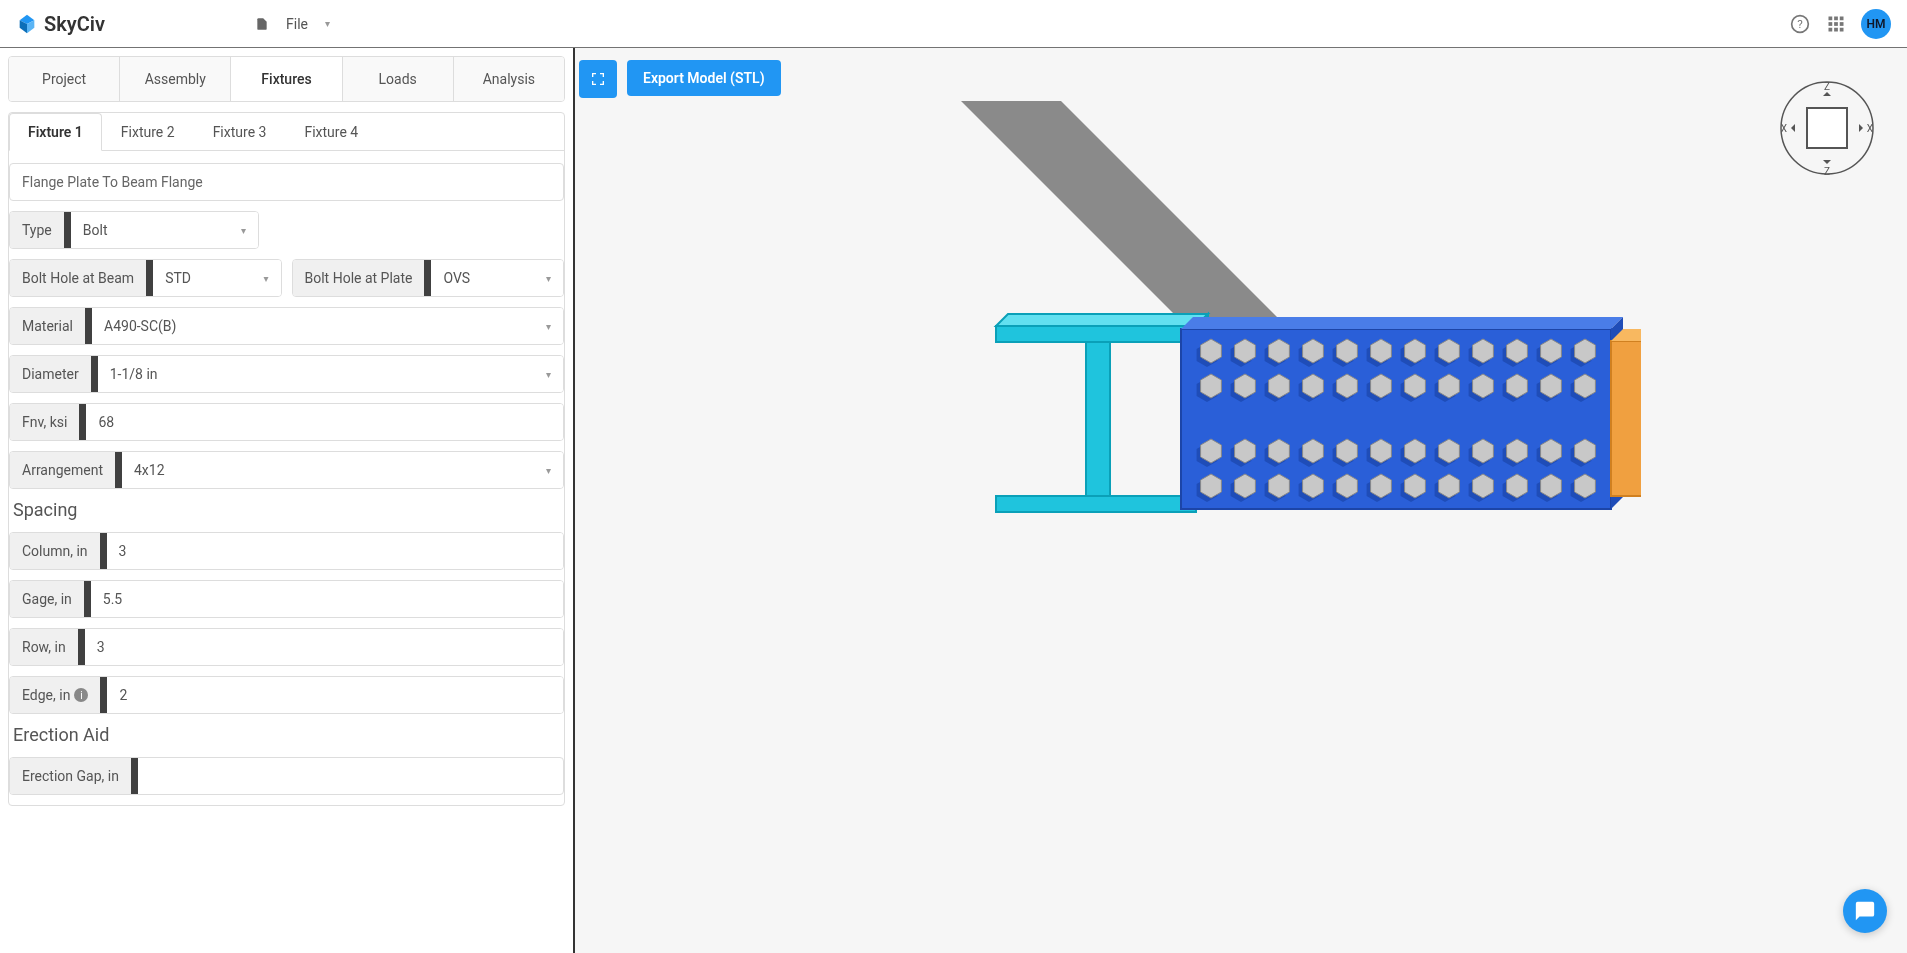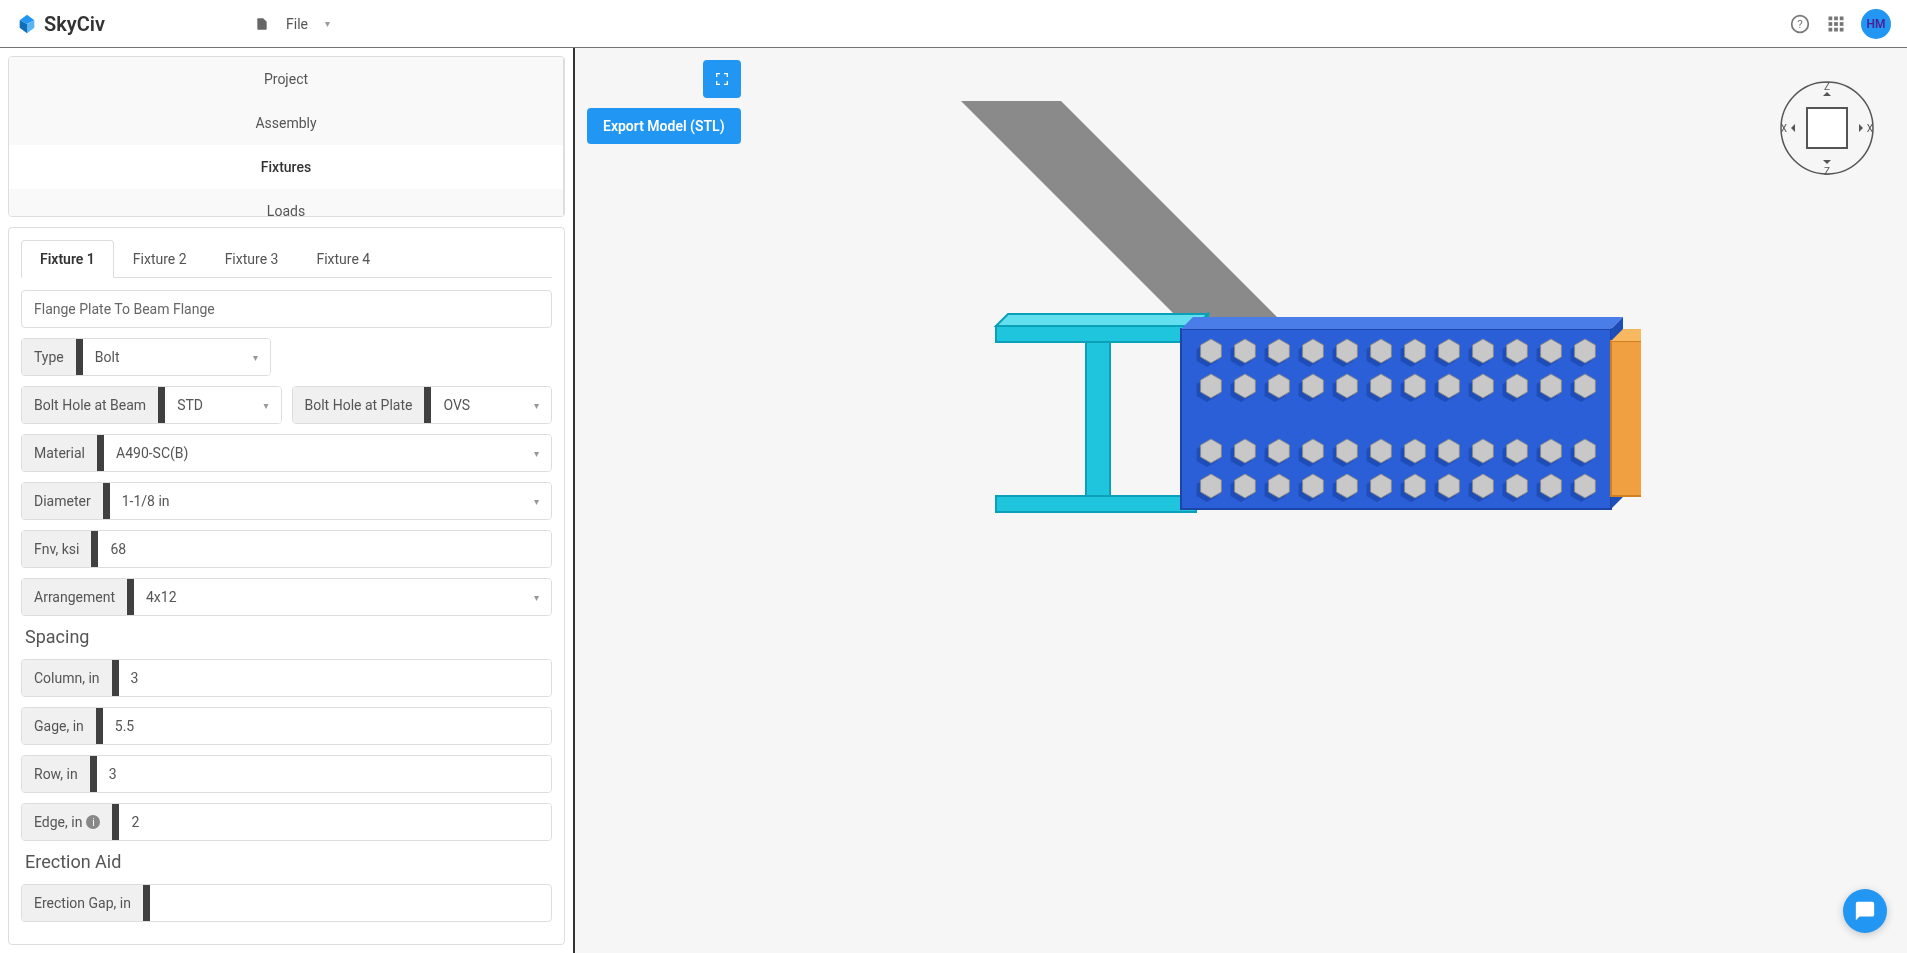--- a/index.html
+++ b/index.html
@@ -5,49 +5,49 @@
 * { box-sizing: border-box; margin: 0; padding: 0; font-family: -apple-system, BlinkMacSystemFont, "Segoe UI", Roboto, sans-serif; }
 body { background: #fff; overflow: hidden; }
 
 .topbar { height: 48px; border-bottom: 1px solid #737373; display: flex; align-items: center; padding: 0 16px; justify-content: space-between; }
 .topbar-left { display: flex; align-items: center; gap: 150px; }
 .logo { display: flex; align-items: center; font-size: 20px; font-weight: 600; color: #333; }
 .logo-icon { width: 22px; height: 22px; margin-right: 6px; }
 .file-menu { display: flex; align-items: center; gap: 17px; font-size: 14px; color: #555; cursor: pointer; }
 .topbar-right { display: flex; align-items: center; gap: 14px; }
 .top-icon { width: 22px; height: 22px; display: flex; align-items: center; justify-content: center; color: #777; cursor: pointer; }
-.avatar { width: 30px; height: 30px; border-radius: 50%; background: #2196f3; color: #4c1d95; font-size: 12px; font-weight: 600; display: flex; align-items: center; justify-content: center; cursor: pointer; }
+.avatar { width: 30px; height: 30px; border-radius: 50%; background: #2196f3; color: #0f172a; font-size: 12px; font-weight: 600; display: flex; align-items: center; justify-content: center; cursor: pointer; }
 
 .main { display: flex; height: calc(100vh - 48px); }
 
 .left-panel { width: 575px; border-right: 2px solid #333; display: flex; flex-direction: column; overflow-y: auto; padding: 8px; }
-.main-tabs { display: flex; border: 1px solid #ddd; border-radius: 4px; overflow: hidden; margin-bottom: 10px; flex-direction: column; }
+.main-tabs { display: flex; border: 1px solid #ddd; border-radius: 4px; overflow: hidden; margin-bottom: 10px; }
 .main-tab { flex: 1; padding: 14px 10px; text-align: center; font-size: 14px; color: #555; cursor: pointer; border-right: 1px solid #ddd; background: #fff; }
 .main-tab:last-child { border-right: none; }
 .main-tab.active { background: #fff; font-weight: 500; color: #333; }
 .main-tab:not(.active) { background: #f9f9f9; }
 
-.card { border: 1px solid #ddd; border-radius: 4px; padding: 12px; background: #fff; }
+.card { border: 1px solid #ddd; border-radius: 4px; background: #fff; }
 .sub-tabs { display: flex; margin-bottom: 12px; border-bottom: 1px solid #ddd; }
 .sub-tab { padding: 10px 18px; font-size: 14px; color: #555; cursor: pointer; border: 1px solid transparent; border-bottom: none; margin-bottom: -1px; }
 .sub-tab.active { border-color: #ddd; border-bottom: 1px solid #fff; border-radius: 4px 4px 0 0; font-weight: 600; color: #333; background: #fff; }
 
 .full-input { width: 100%; padding: 10px 12px; border: 1px solid #ddd; border-radius: 4px; font-size: 14px; color: #666; margin-bottom: 10px; }
 
 .form-row { display: flex; gap: 10px; margin-bottom: 10px; }
 .field-group { display: flex; flex: 1; border: 1px solid #ddd; border-radius: 4px; overflow: hidden; }
 .field-label { background: #f0f0f0; padding: 10px 12px; font-size: 14px; color: #555; white-space: nowrap; display: flex; align-items: center; border-right: 7px solid #404040; }
 .field-value { flex: 1; padding: 10px 12px; font-size: 14px; color: #555; display: flex; align-items: center; justify-content: space-between; background: #fff; }
 .caret { font-size: 10px; color: #999; }
 
 .section-header { font-size: 18px; color: #555; margin: 8px 0 12px 4px; }
 .info-icon { display: inline-flex; width: 14px; height: 14px; border-radius: 50%; background: #888; color: #fff; font-size: 10px; align-items: center; justify-content: center; margin-left: 4px; }
 
 .canvas { flex: 1; background: #f6f6f6; position: relative; }
-.canvas-toolbar { position: absolute; top: 12px; left: 12px; display: flex; gap: 10px; align-items: flex-end; flex-direction: column; }
+.canvas-toolbar { position: absolute; top: 12px; left: 4px; display: flex; gap: 10px; align-items: flex-start; }
 .expand-btn { width: 38px; height: 38px; border-radius: 4px; background: #2196f3; display: flex; align-items: center; justify-content: center; color: #fff; cursor: pointer; }
 .export-btn { padding: 10px 16px; background: #2196f3; color: #fff; border-radius: 4px; font-size: 14px; font-weight: 600; cursor: pointer; }
 
 .compass { position: absolute; top: 30px; right: 30px; }
 .chat-bubble { position: absolute; bottom: 20px; right: 20px; width: 44px; height: 44px; border-radius: 50%; background: #2196f3; display: flex; align-items: center; justify-content: center; cursor: pointer; box-shadow: 0 2px 8px rgba(0,0,0,0.2); }
 
 .model-svg { position: absolute; top: 50%; left: 50%; transform: translate(-50%, -80%); }
 </style>
 </head>
 <body>

